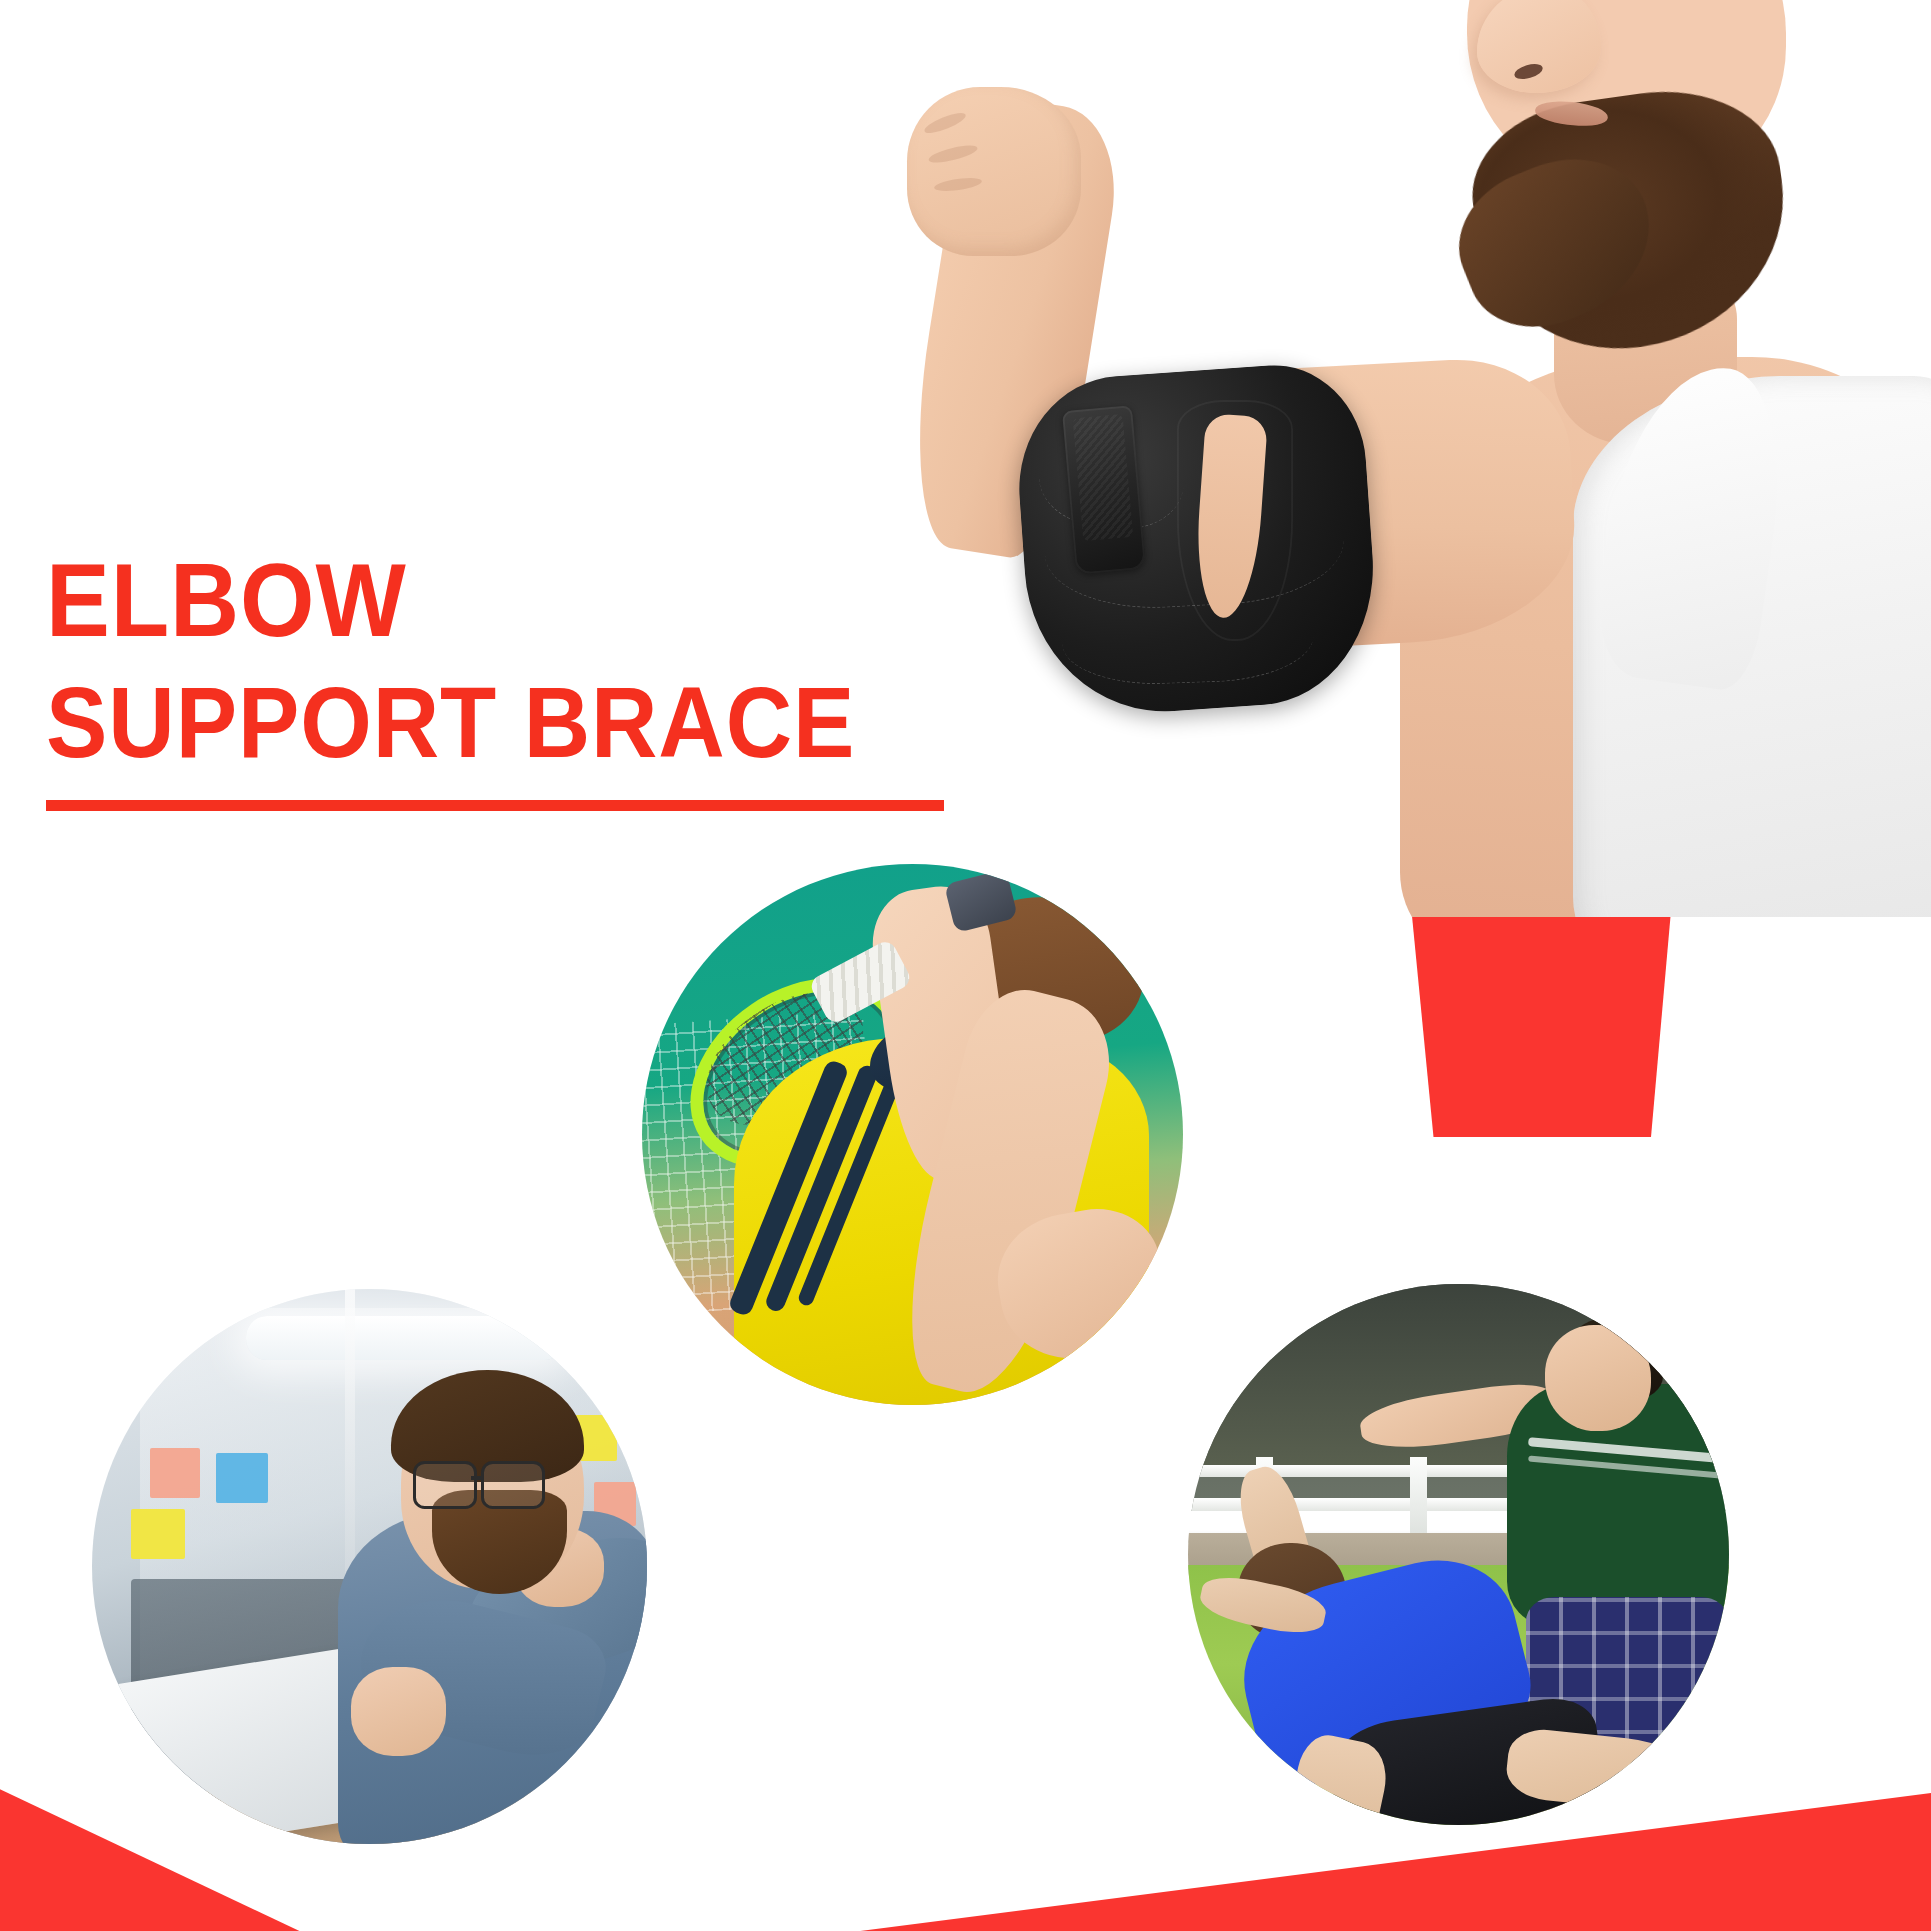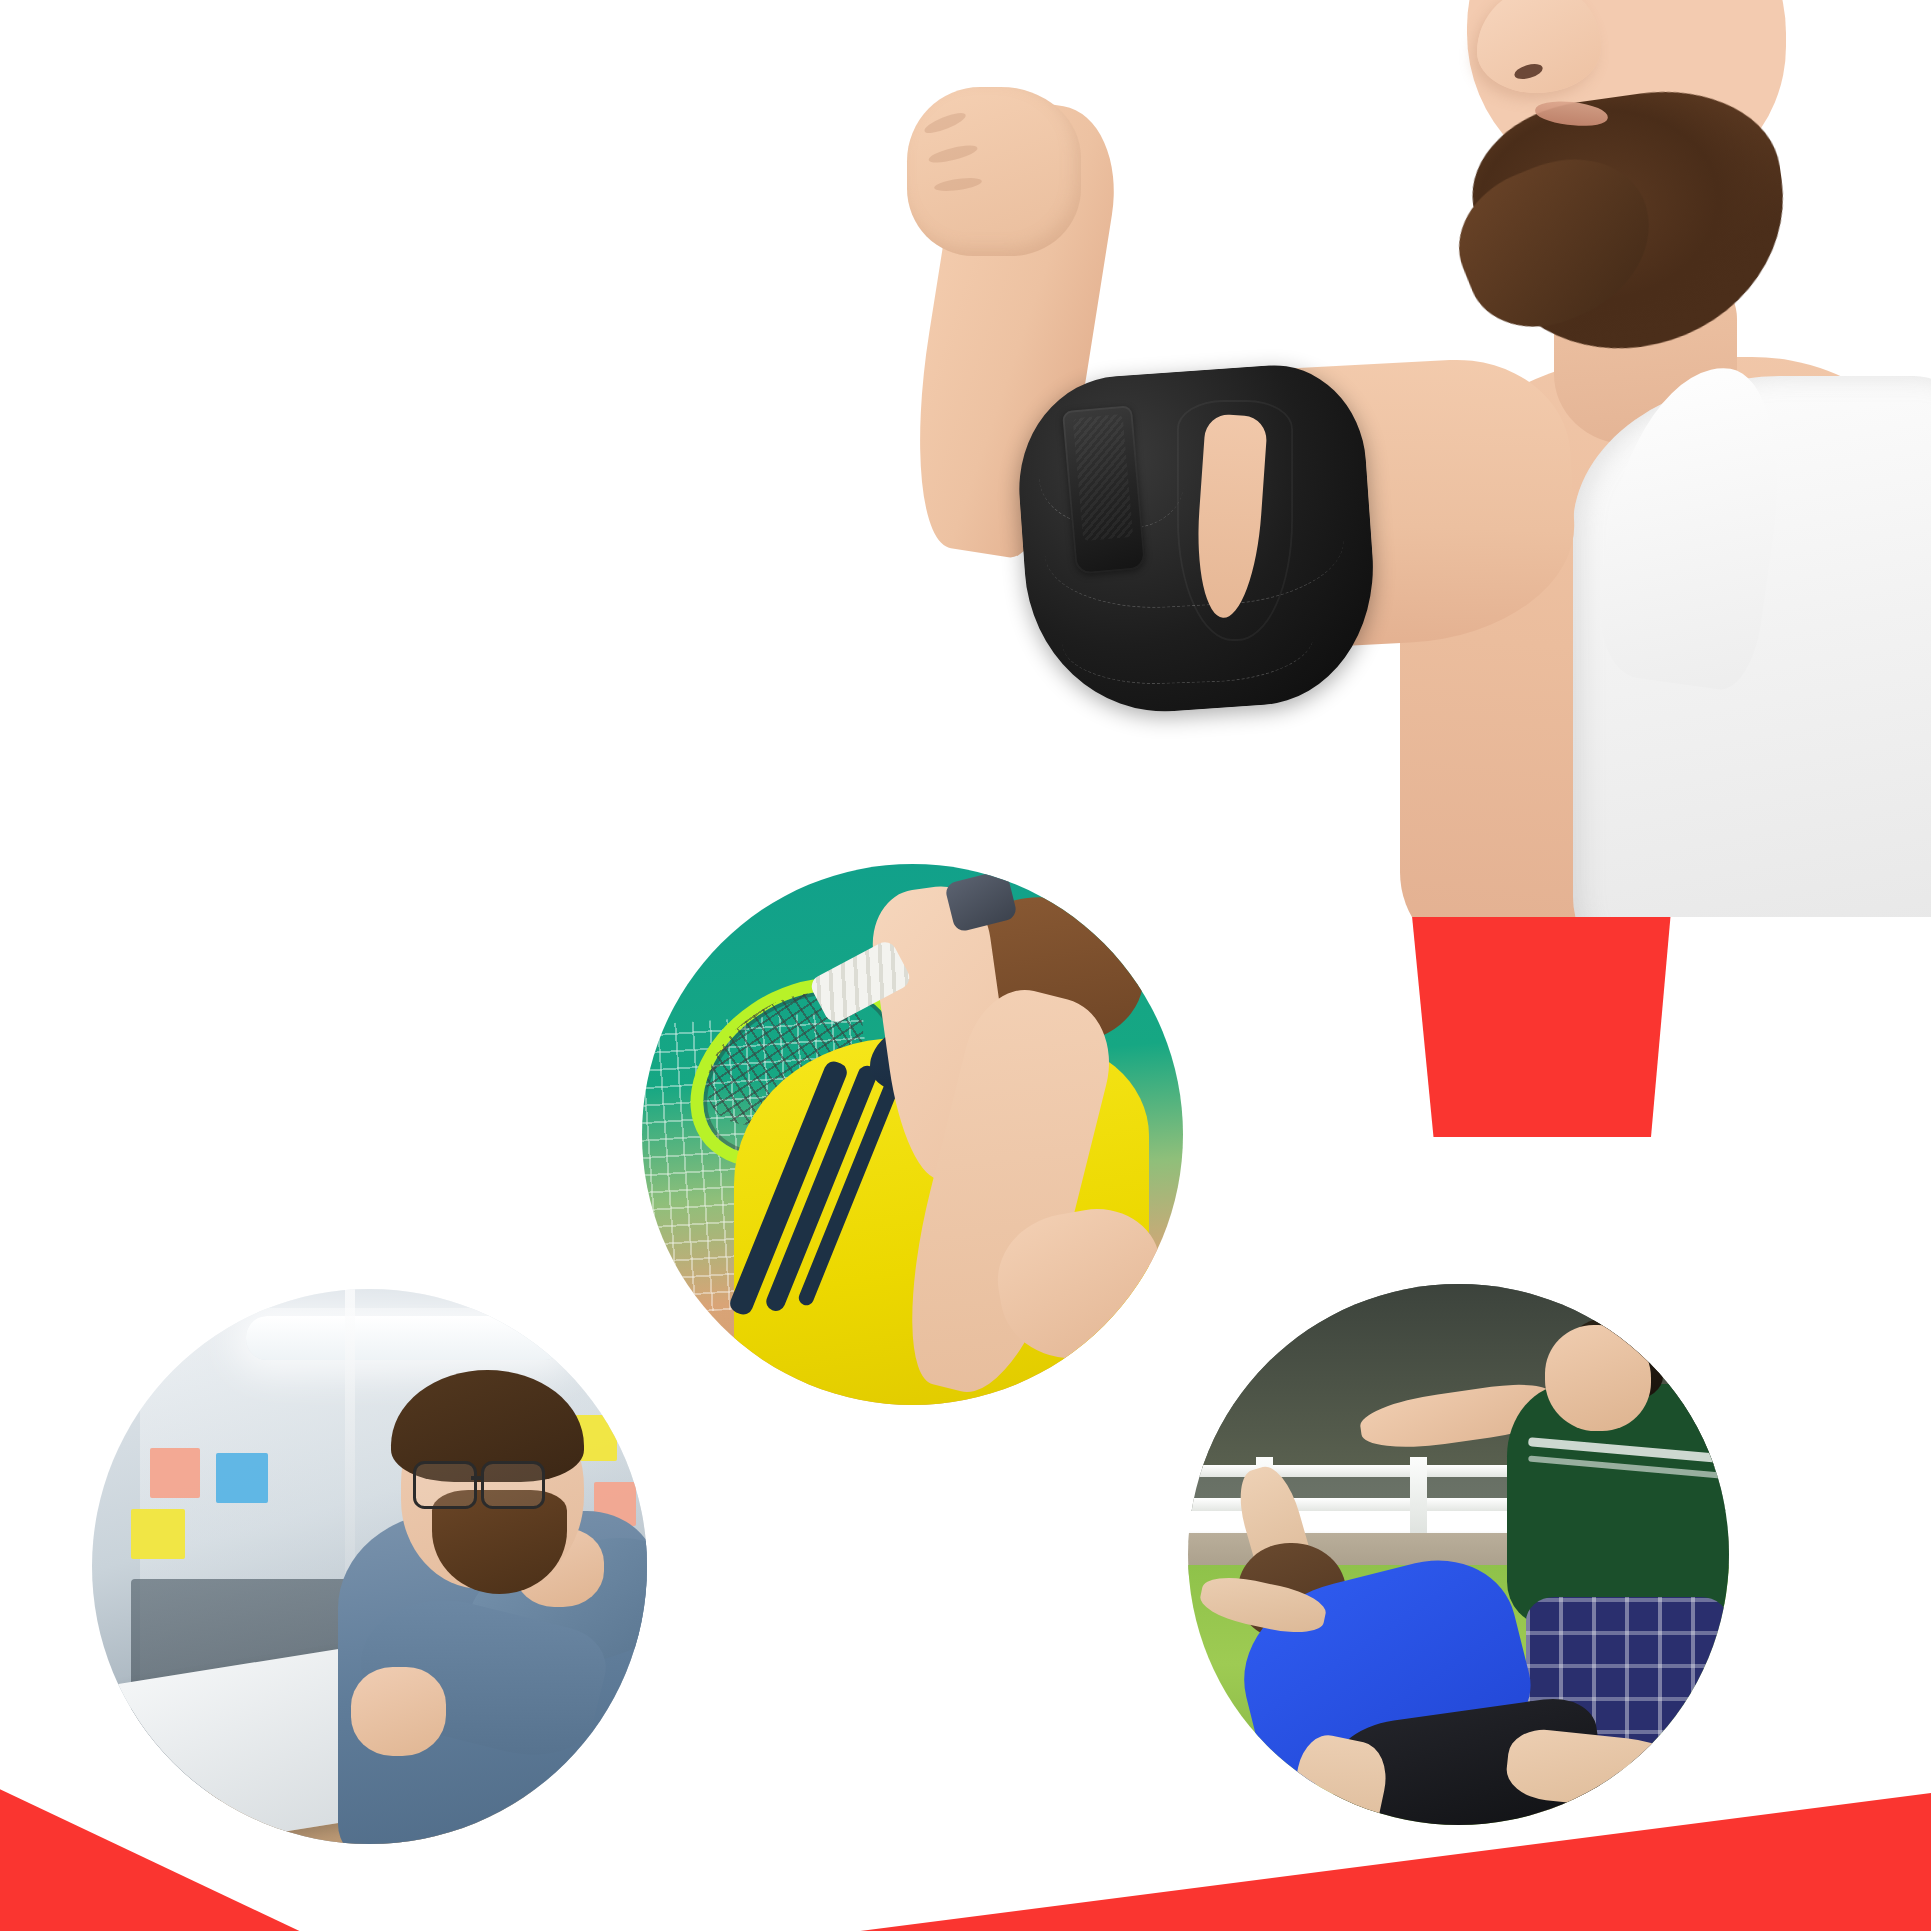--- a/index.html
+++ b/index.html
@@ -523,20 +523,25 @@
       <div class="brace-main"></div>
       <div class="brace-keyhole"></div>
       <div class="brace-split"></div>
       <div class="brace-strap"></div>
       <div class="brace-stitch st1"></div>
       <div class="brace-stitch st2"></div>
       <div class="brace-stitch st3"></div>
     </div>
   </div>
 
+  <div class="headline">
+    <div class="line line1">ELBOW</div>
+    <div class="line line2">SUPPORT BRACE</div>
+    <div class="rule"></div>
+  </div>
 
   <div class="circle circle-tennis">
     <div class="ph t-bg"></div>
     <div class="t-net"></div>
     <div class="t-racket-head"></div>
     <div class="t-racket-strings"></div>
     <div class="t-racket-shaft"></div>
     <div class="t-shirt"></div>
     <div class="t-stripe t-s1"></div>
     <div class="t-stripe t-s2"></div>

